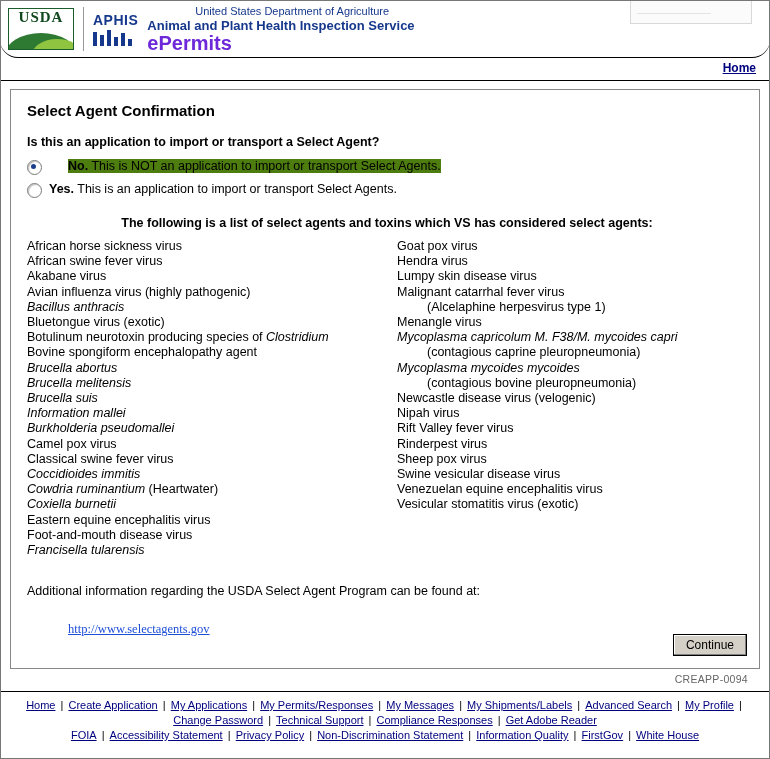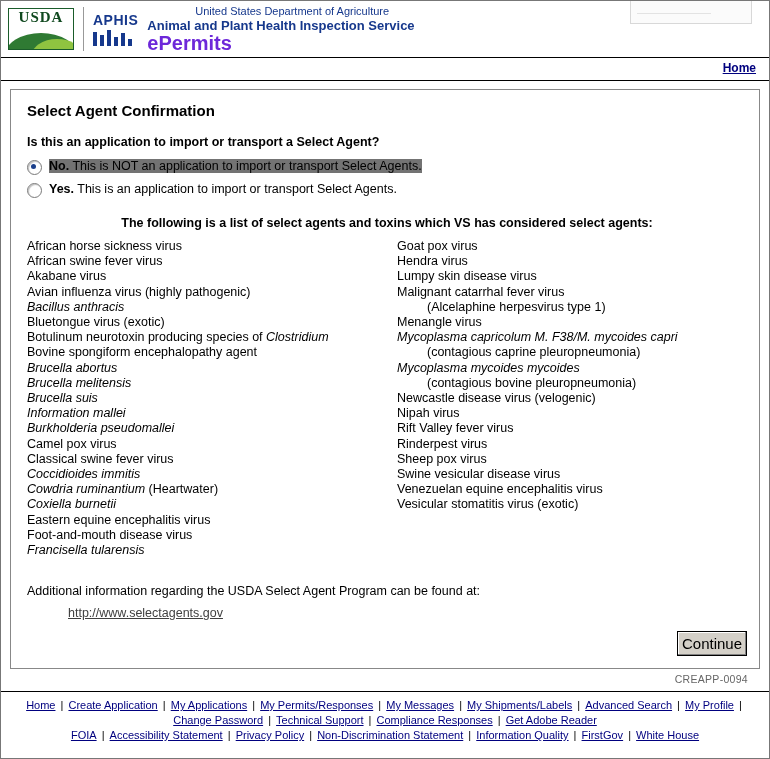--- a/index.html
+++ b/index.html
@@ -19,20 +19,21 @@
   
   .banner {
     position: relative;
     height: 58px;
     border-bottom: 1px solid #000;
     background: #ffffff;
     display: flex;
     align-items: center;
     padding-left: 8px;
     box-sizing: border-box;
+    border-radius: 18px;
   }
   .usda-logo {
     width: 64px;
     height: 40px;
     background: #ffffff;
     border: 1px solid #1a5c2a;
     position: relative;
     overflow: hidden;
     flex: 0 0 auto;
   }
@@ -193,21 +194,22 @@
   }
   .radio.checked::after {
     content: "";
     position: absolute;
     left: 3px; top: 3px;
     width: 5px; height: 5px;
     border-radius: 50%;
     background: #1b3f8b;
   }
   .radio-label.hl .txt {
-    background: #737373;
+    background: #4d7c0f;
+    margin-left: 19px;
   }
   .list-intro {
     font-size: 12.5px;
     font-weight: bold;
     margin: 18px 0 9px 4px;
     text-align: center;
   }
   .agent-columns {
     display: flex;
     margin-left: 4px;
@@ -220,35 +222,36 @@
   .agent-col.right { width: 330px; }
   .agent-col div { white-space: nowrap; }
   .ital { font-style: italic; }
   .indent { padding-left: 30px; }
   .addl {
     font-size: 12.5px;
     margin: 26px 0 0 4px;
   }
   .weblink {
     display: inline-block;
-    margin: 8px 0 0 45px;
-    font-size: 12.5px;
-    color: #404040;
+    margin: 24px 0 0 45px;
+    font-size: 12.5px;
+    color: #1d4ed8;
     text-decoration: underline;
     cursor: pointer;
+    font-family: Liberation Serif, serif;
   }
   .continue-wrap {
     position: absolute;
     right: 12px;
     bottom: 12px;
   }
   button.continue {
     font-family: "Liberation Sans", sans-serif;
-    font-size: 15px;
-    padding: 3px 4px;
+    font-size: 12px;
+    padding: 3px 12px;
     background: #d4d0c8;
     border: 1px solid #000;
     border-right-color: #000;
     border-bottom-color: #000;
     box-shadow: inset -1px -1px 0 #808080, inset 1px 1px 0 #ffffff;
     cursor: pointer;
   }
   .creapp {
     text-align: right;
     font-size: 10.5px;

